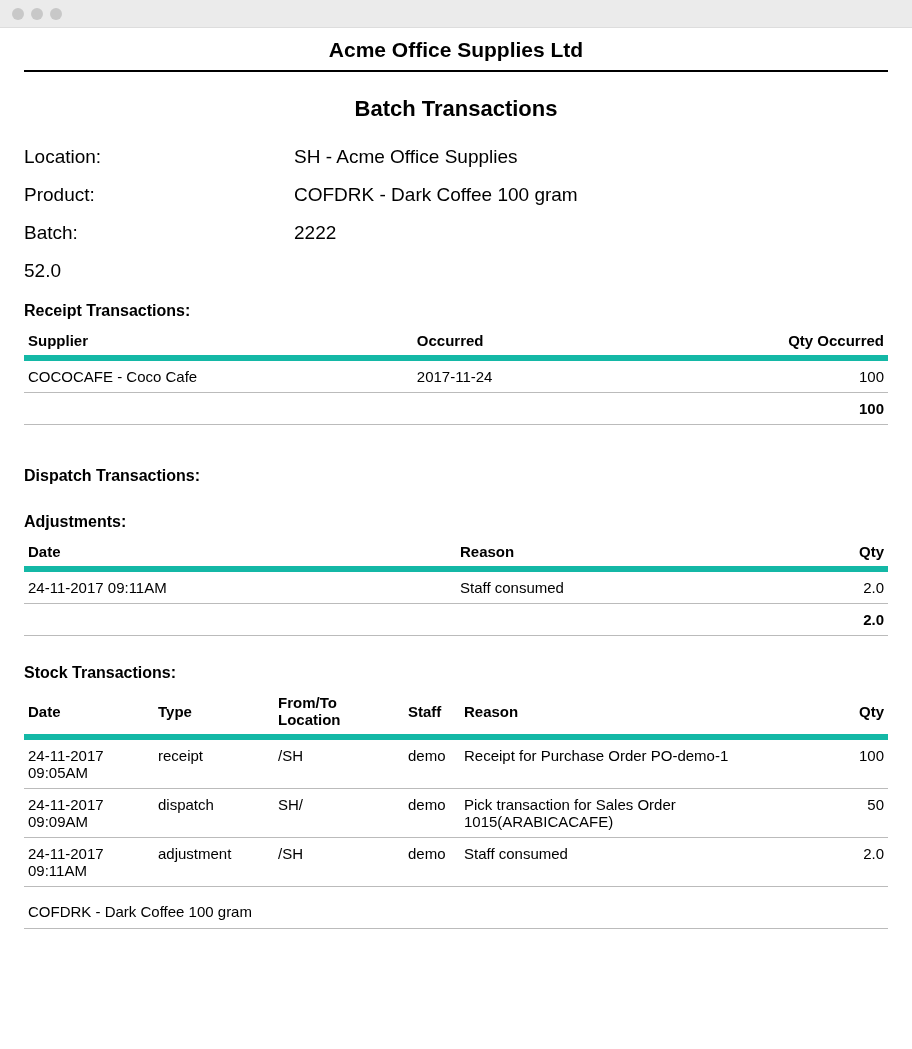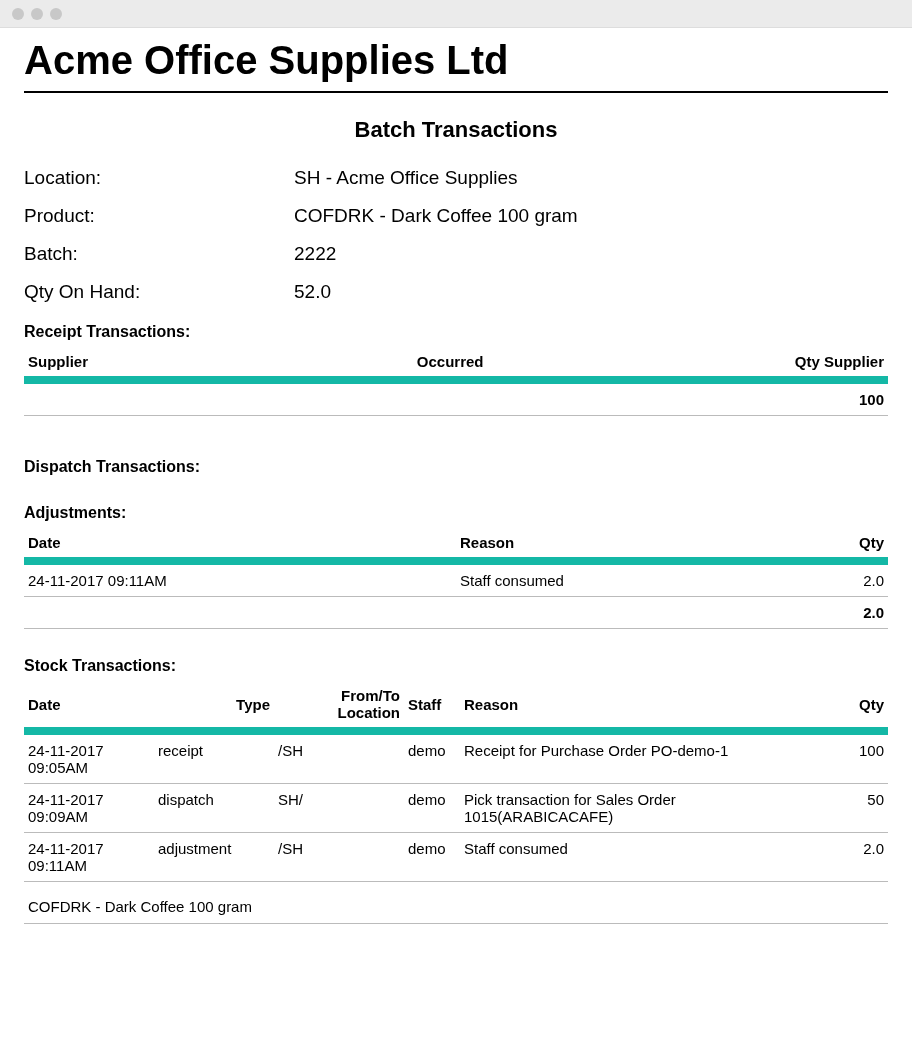--- a/index.html
+++ b/index.html
@@ -20,21 +20,22 @@
     gap: 7px;
   }
   .tb-dot {
     width: 12px; height: 12px; border-radius: 50%;
     background: #c8c8c8;
   }
   .page {
     padding: 6px 24px 40px 24px;
   }
   h1.company {
-    font-size: 40px;
+    text-align: center;
+    font-size: 21px;
     font-weight: bold;
     margin: 4px 0 8px 0;
   }
   .thick-hr {
     border: none;
     border-top: 2px solid #000;
     margin: 0 0 24px 0;
   }
   h2.subtitle {
     text-align: center;
@@ -57,36 +58,36 @@
   .details-grid .lbl {}
   table {
     width: 100%;
     border-collapse: collapse;
     font-size: 15px;
     margin-top: 6px;
   }
   th {
     text-align: left;
     font-weight: bold;
-    border-bottom: 8px solid #14b8a6;
+    border-bottom: 6px solid #14b8a6;
     padding: 6px 4px;
   }
   th.right, td.right { text-align: right; }
   td {
     border-bottom: 1px solid #bbb;
     padding: 7px 4px;
     vertical-align: top;
   }
   tr.total td {
     font-weight: bold;
     border-bottom: 1px solid #bbb;
   }
   .w-date { width: 130px; }
-  .w-type { width: 120px; text-align: right; }
-  .w-loc  { width: 130px; text-align: right; }
+  .w-type { width: 120px; }
+  .w-loc  { width: 130px; }
   .w-staff{ width: 56px; }
   .w-reason{ }
   .w-qty  { width: 60px; }
   .plain-row {
     font-size: 15px;
     padding: 10px 4px 8px 4px;
     border-bottom: 1px solid #bbb;
     margin-top: 6px;
   }
 </style>
@@ -105,34 +106,38 @@
   <hr class="thick-hr">
   <h2 class="subtitle">Batch Transactions</h2>
 
   <div class="details-grid">
     <div class="lbl">Location:</div>
     <div>SH - Acme Office Supplies</div>
     <div class="lbl">Product:</div>
     <div>COFDRK - Dark Coffee 100 gram</div>
     <div class="lbl">Batch:</div>
     <div>2222</div>
-    <div class="lbl">Qty On Hand:</div>
     <div>52.0</div>
   </div>
 
   <div class="section-heading">Receipt Transactions:</div>
   <table>
     <thead>
       <tr>
         <th style="width:45%">Supplier</th>
         <th style="width:35%">Occurred</th>
-        <th class="right">Qty Supplier</th>
+        <th class="right">Qty Occurred</th>
       </tr>
     </thead>
     <tbody>
+      <tr>
+        <td>COCOCAFE - Coco Cafe</td>
+        <td>2017-11-24</td>
+        <td class="right">100</td>
+      </tr>
       <tr class="total">
         <td></td>
           <td></td>
         <td class="right">100</td>
       </tr>
     </tbody>
   </table>
 
   <div class="section-heading" style="margin-top:42px">Dispatch Transactions:</div>
 

